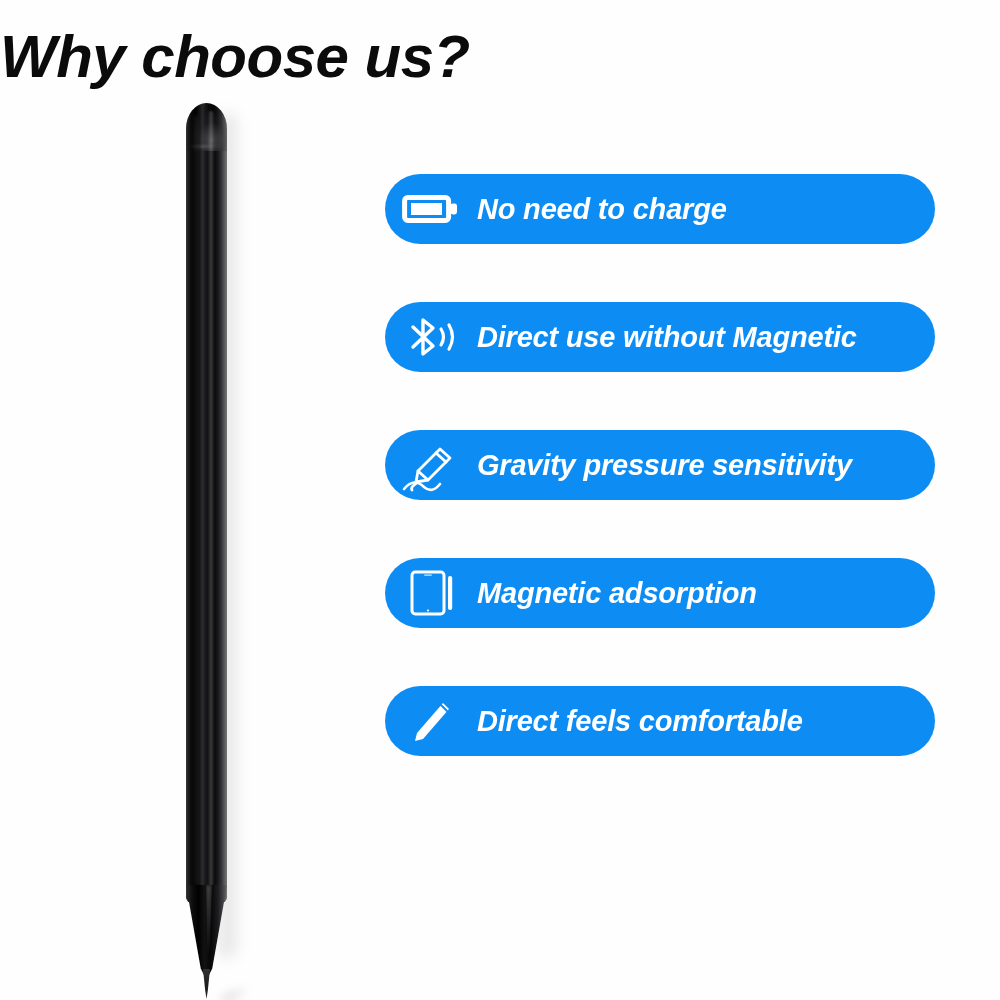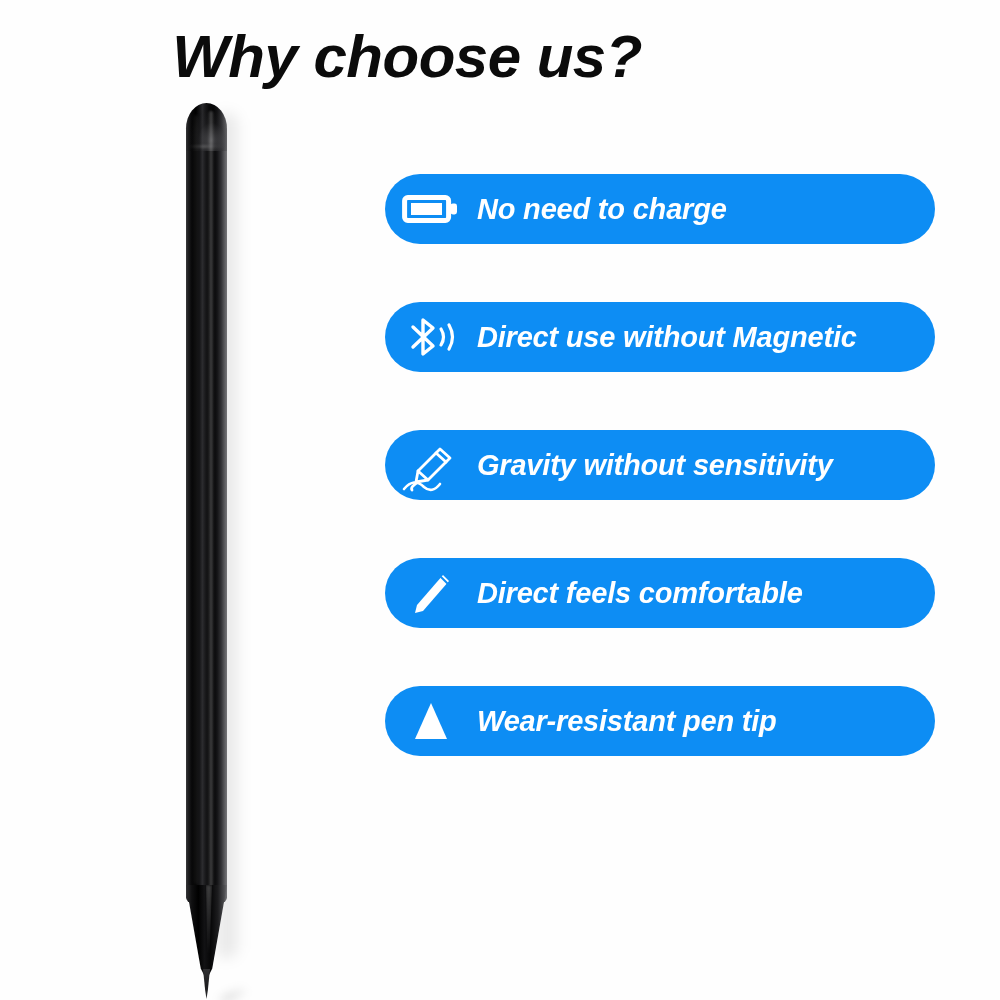--- a/index.html
+++ b/index.html
@@ -17,21 +17,21 @@
     background: #fefefe;
     overflow: hidden;
   }
 
   
   #title {
     position: absolute;
     left: 0;
     top: 22px;
     width: 814px;
-    text-align: center;
+    text-align: left;
     font-family: "Liberation Sans", sans-serif;
     font-size: 60px;
     font-weight: 700;
     font-style: italic;
     letter-spacing: -0.5px;
     color: #0b0b0b;
     white-space: nowrap;
   }
 
   
@@ -271,37 +271,40 @@
         <svg width="62" height="56" viewBox="0 0 62 56" aria-hidden="true">
           <g stroke="#ffffff" stroke-width="2.8" fill="none" stroke-linecap="round" stroke-linejoin="round">
             <path d="M18 34 L40 12 L50 21 L28 43 Z"></path>
             <path d="M18 34 L16 45 L28 43"></path>
             <path d="M36 16 L46 25"></path>
             <path d="M18 45 Q10 50 12 53"></path>
           </g>
           <path d="M4 52 Q14 40 24 50 Q32 57 40 47" fill="none" stroke="#ffffff" stroke-width="2.6" stroke-linecap="round"></path>
         </svg>
       </div>
-      <div class="pill-label">Gravity without sensitivity</div>
-    </div>
-
+      <div class="pill-label">Gravity pressure sensitivity</div>
+    </div>
+
+    <div class="pill">
+      <div class="pill-icon">
+        <svg width="54" height="52" viewBox="0 0 54 52" aria-hidden="true">
+          <rect x="8" y="5" width="32" height="42" rx="3.2" ry="3.2" fill="none" stroke="#ffffff" stroke-width="3"></rect>
+          <rect x="44" y="9" width="4.2" height="34" rx="2.1" ry="2.1" fill="#ffffff"></rect>
+          <circle cx="24" cy="43.5" r="1.1" fill="#ffffff"></circle>
+          <rect x="20" y="7.4" width="8" height="1.4" rx="0.7" fill="#ffffff" opacity="0.8"></rect>
+        </svg>
+      </div>
+      <div class="pill-label">Magnetic adsorption</div>
+    </div>
 
     <div class="pill">
       <div class="pill-icon">
         <svg width="52" height="52" viewBox="0 0 52 52" aria-hidden="true">
           <path d="M38 8 L44 14 L18 44 L10 46 L12 38 Z" fill="#ffffff"></path>
           <path d="M36 10 L42 16" stroke="#0d8df4" stroke-width="2" stroke-linecap="round"></path>
         </svg>
       </div>
       <div class="pill-label">Direct feels comfortable</div>
     </div>
 
-    <div class="pill">
-      <div class="pill-icon">
-        <svg width="50" height="48" viewBox="0 0 50 48" aria-hidden="true">
-          <path d="M25 6 L41 42 L9 42 Z" fill="#ffffff"></path>
-        </svg>
-      </div>
-      <div class="pill-label">Wear-resistant pen tip</div>
-    </div>
 
   </div>
 </div>
 
 </body></html>

